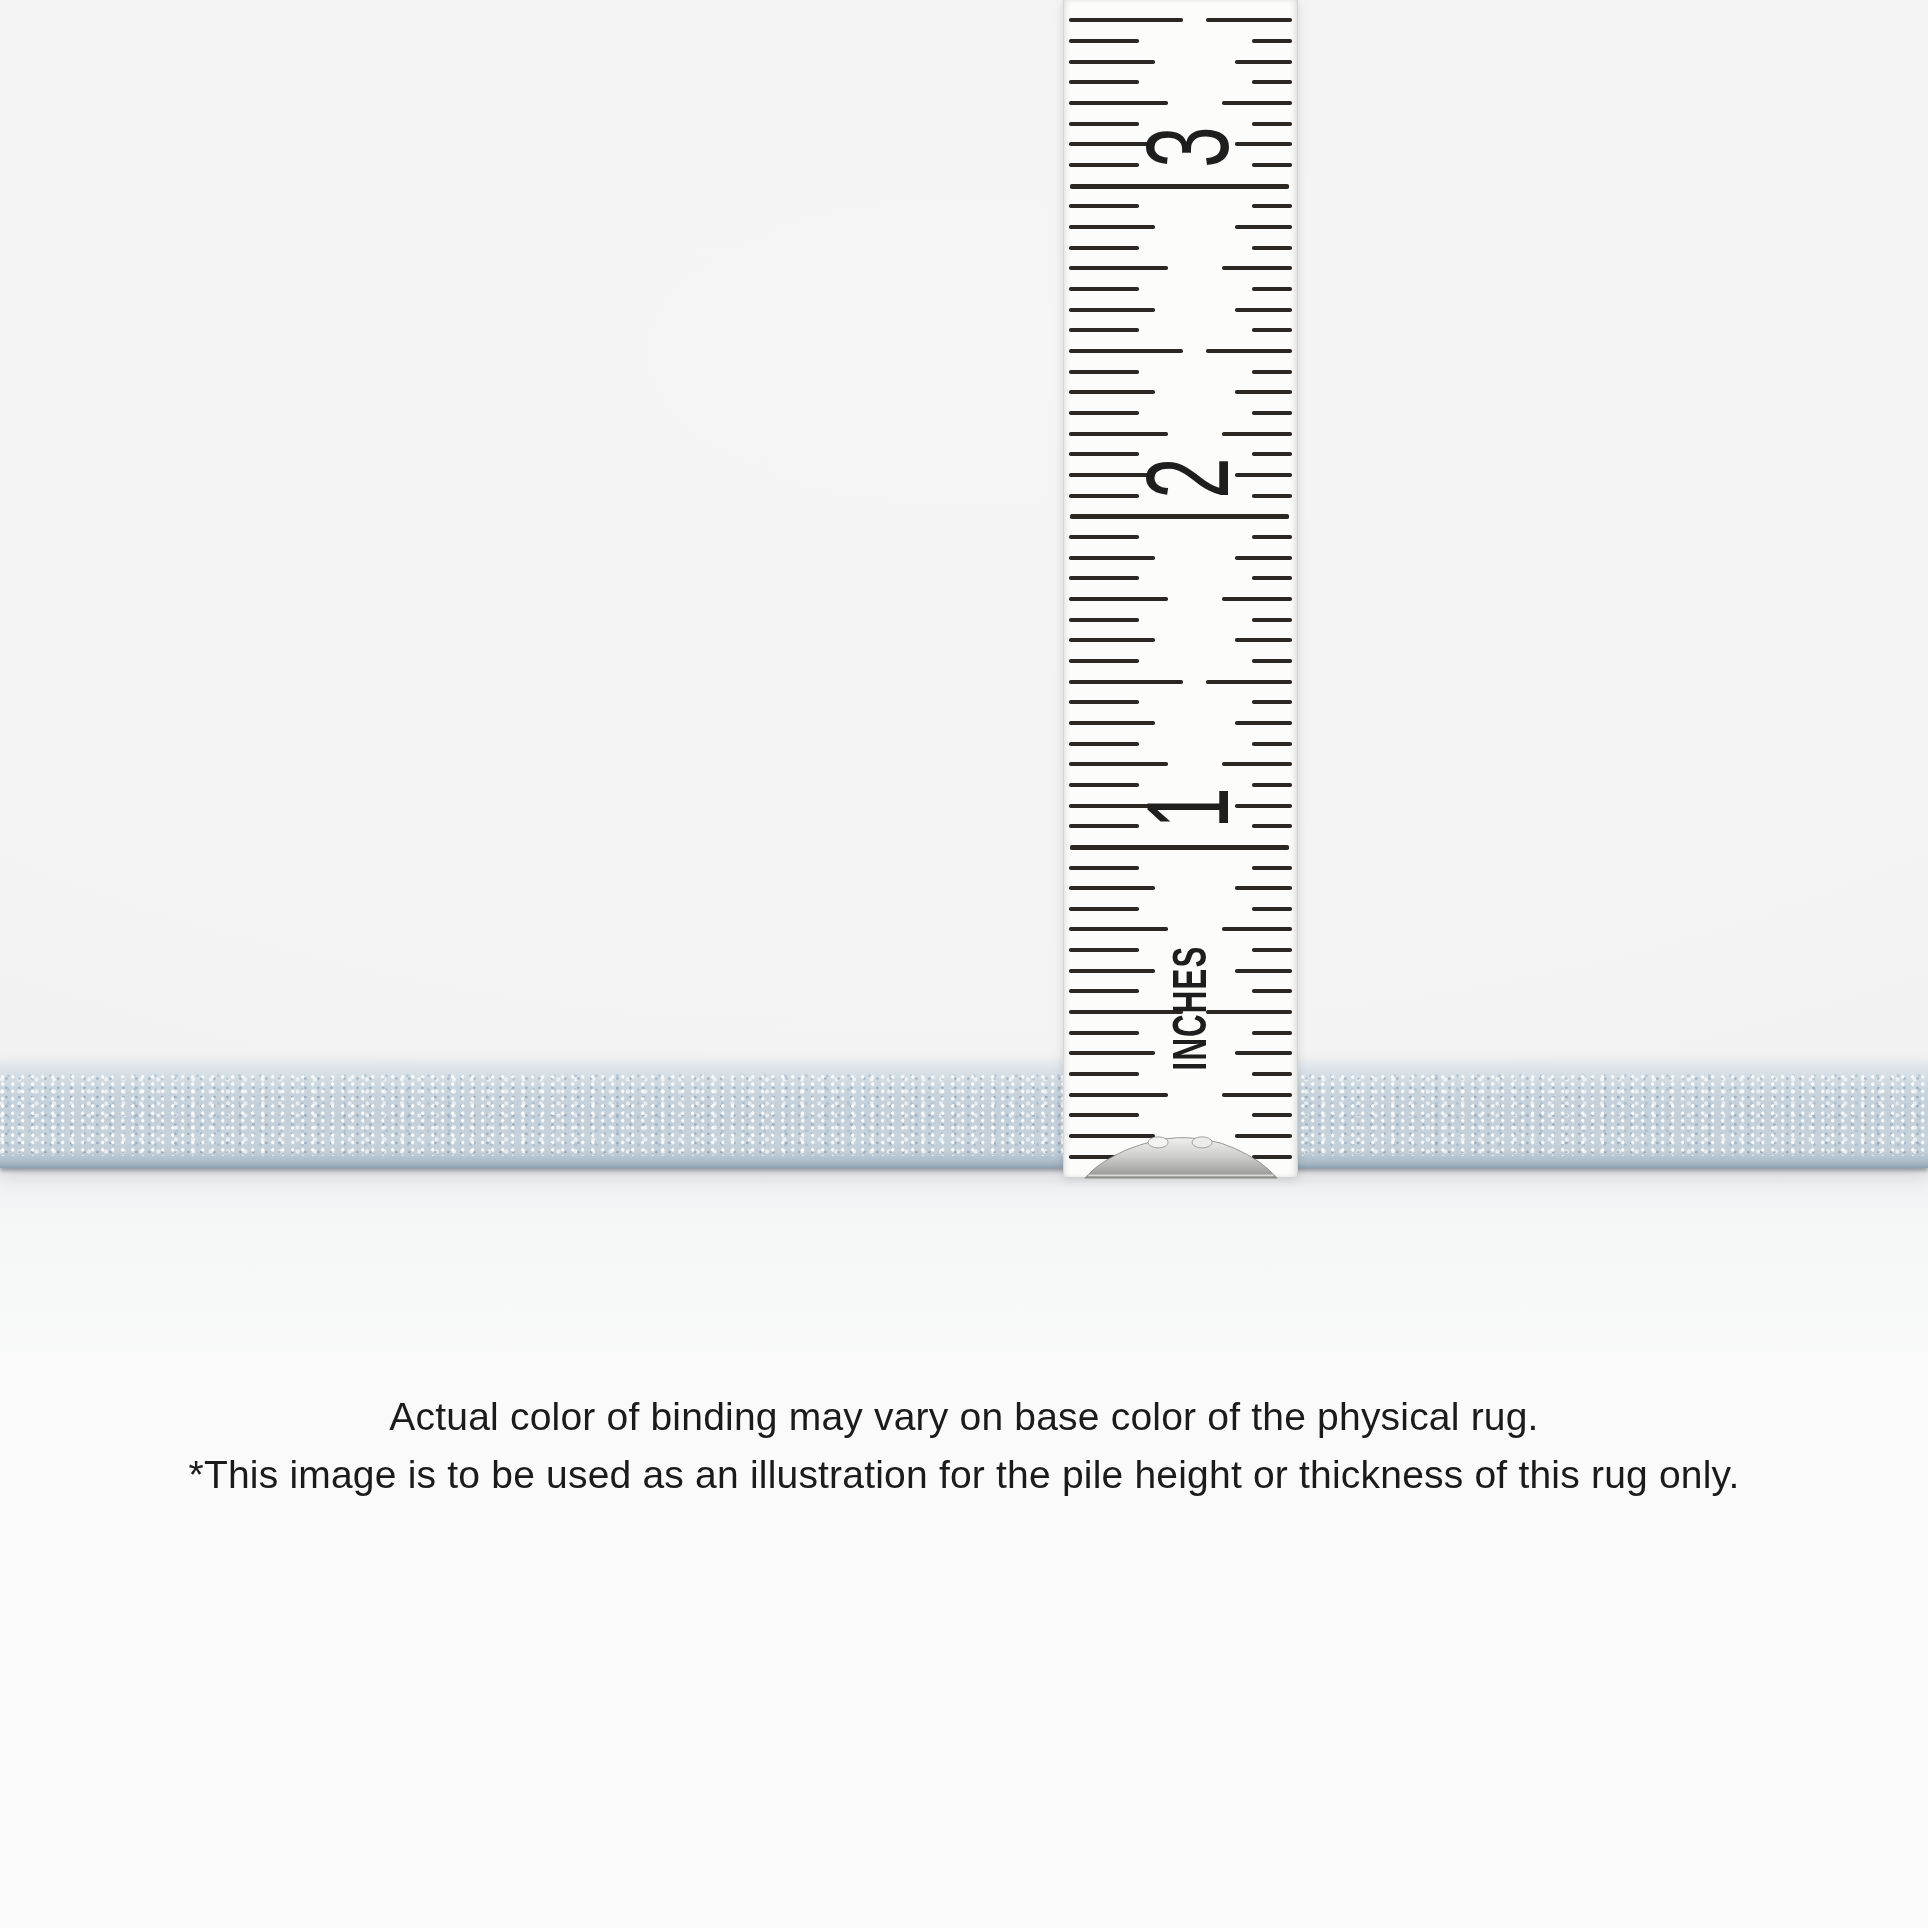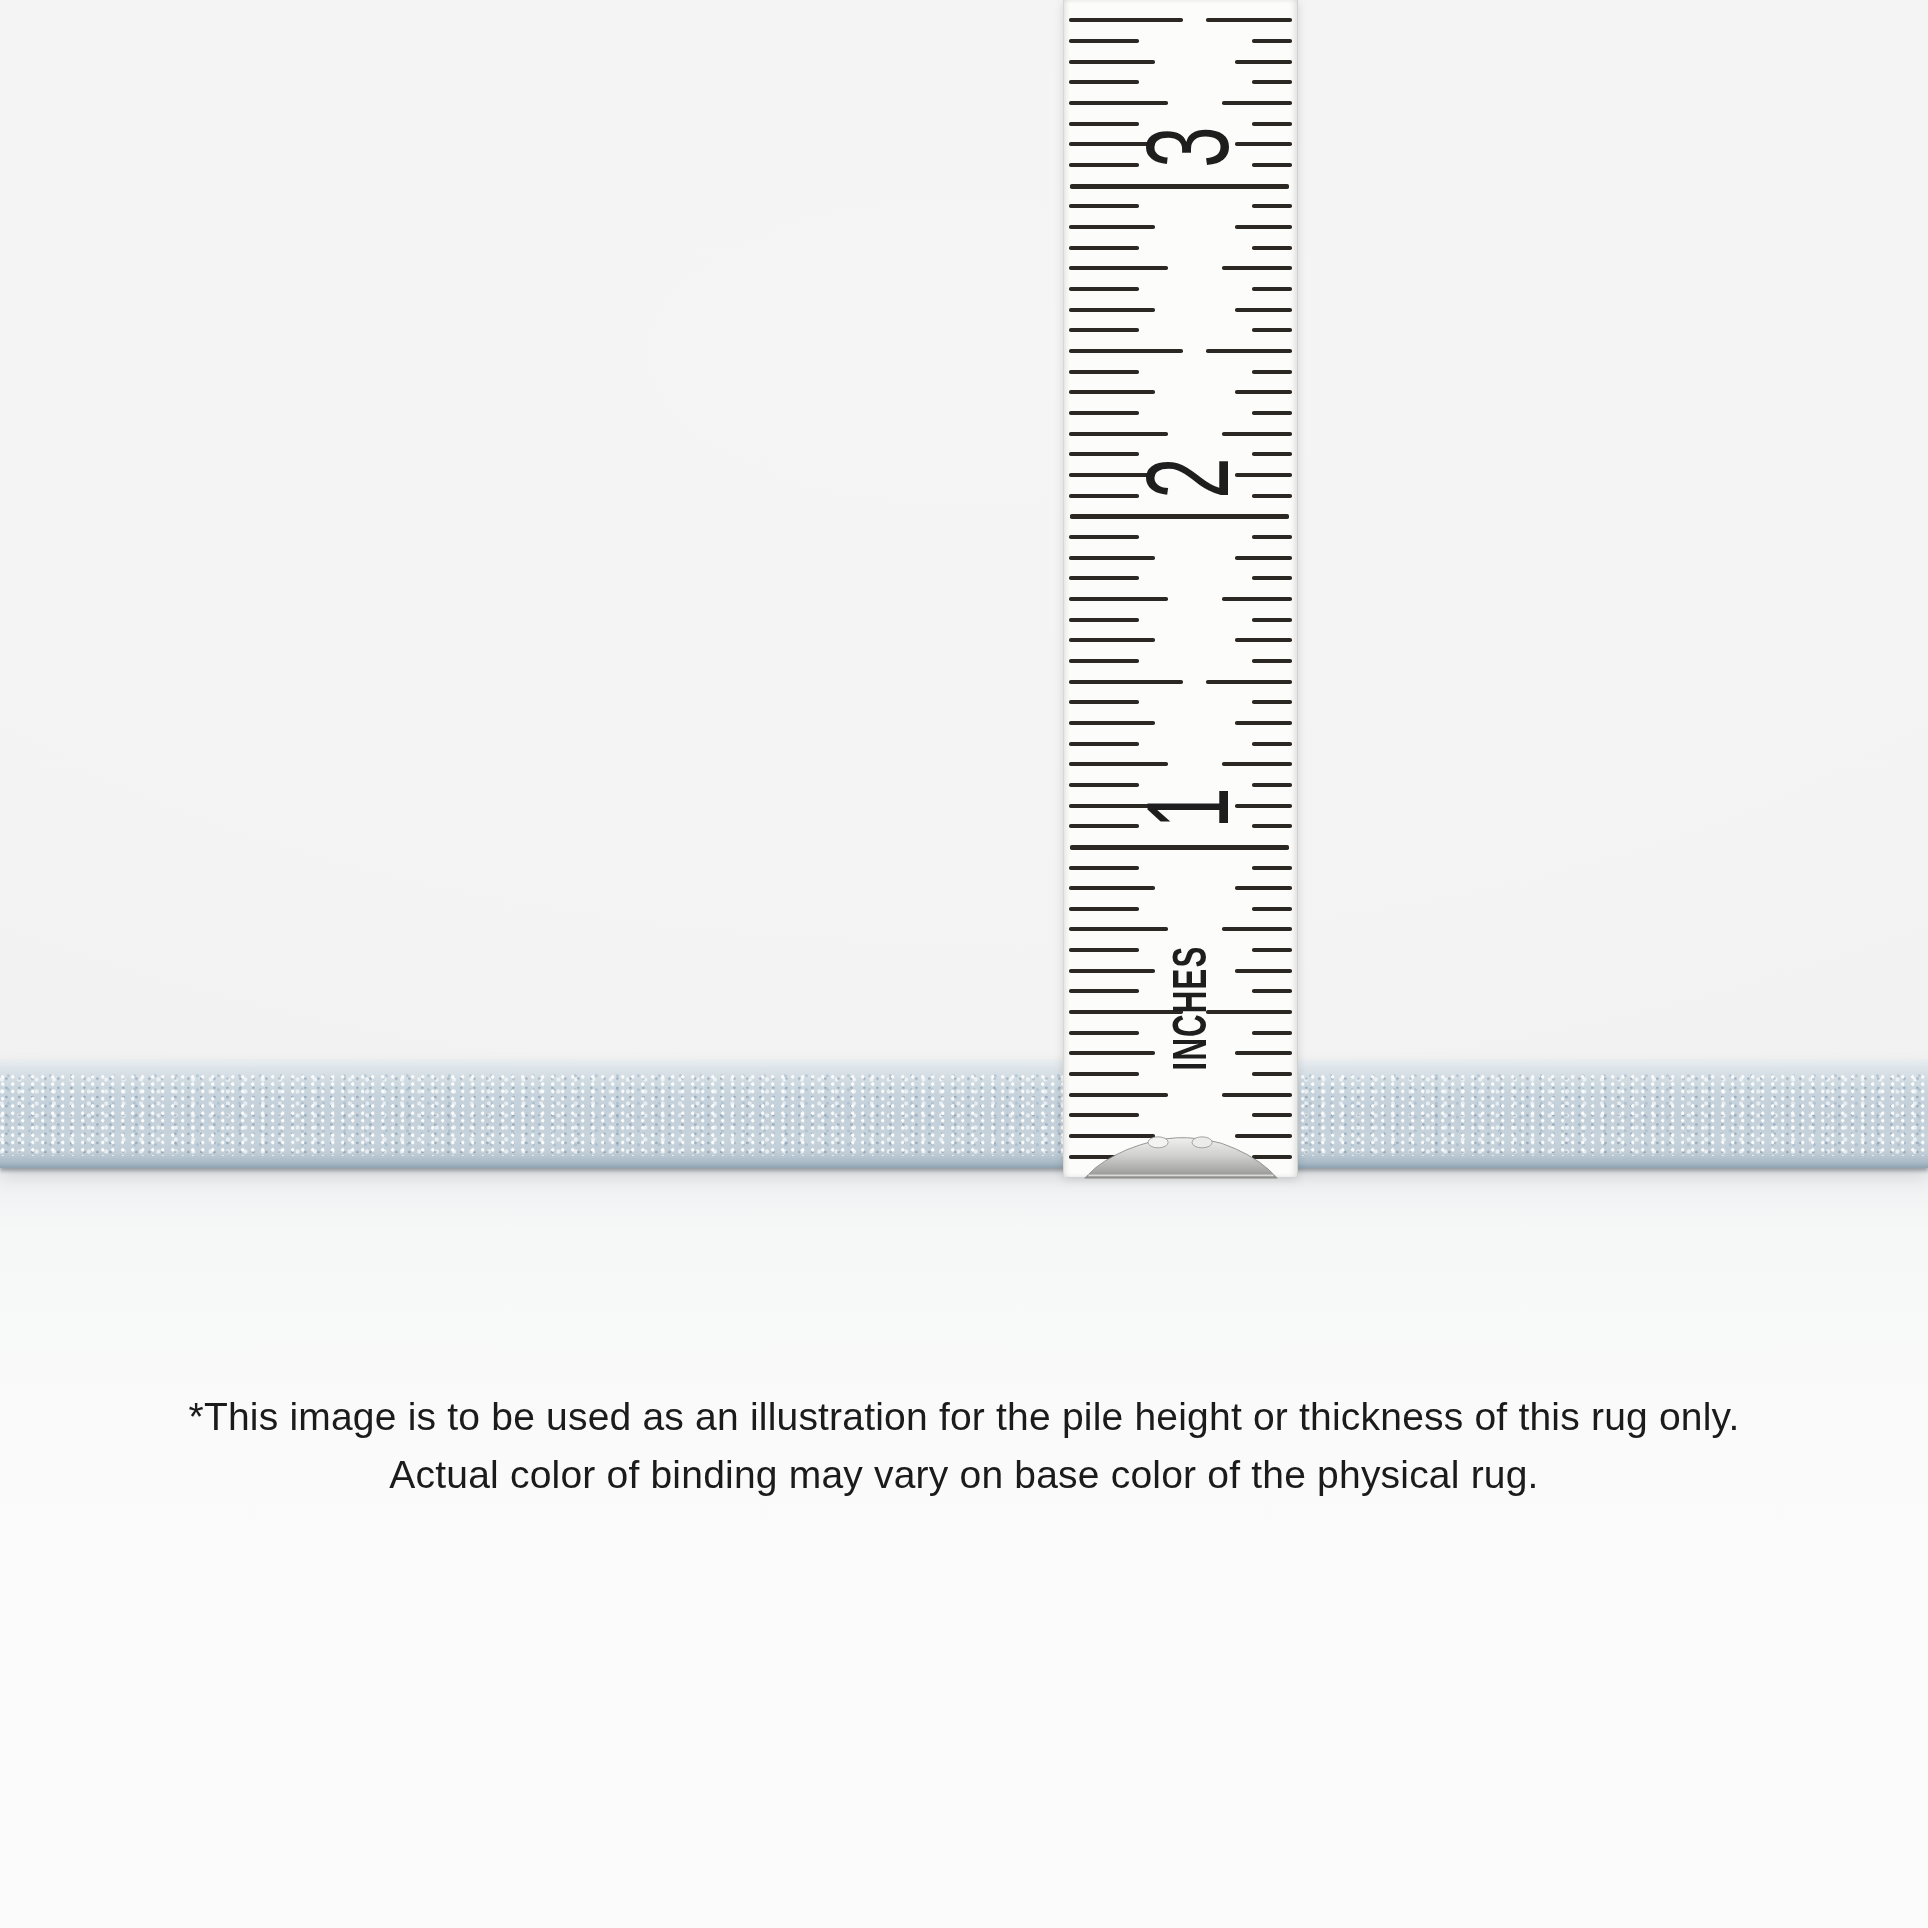--- a/index.html
+++ b/index.html
@@ -216,17 +216,17 @@
       <ellipse cx="83" cy="8" rx="11" ry="6" fill="#f3f3f1" stroke="#9d9d9b" stroke-width="1"></ellipse>
       <ellipse cx="131" cy="8" rx="11" ry="6" fill="#ececea" stroke="#9d9d9b" stroke-width="1"></ellipse>
       <path d="M7 44 L209 44" stroke="#f5f5f3" stroke-width="2" opacity="0.7"></path>
     </svg>
   <span class="ruler-num" style="top: 808px;">1</span>
       <span class="ruler-num" style="top: 478px;">2</span>
       <span class="ruler-num" style="top: 147px;">3</span>
     </div>
 
   <div class="caption">
+    <div>Actual color of binding may vary on base color of the physical rug.</div>
     <div>*This image is to be used as an illustration for the pile height or thickness of this rug only.</div>
-    <div>Actual color of binding may vary on base color of the physical rug.</div>
   </div>
 </div>
 
 
 </body></html>

